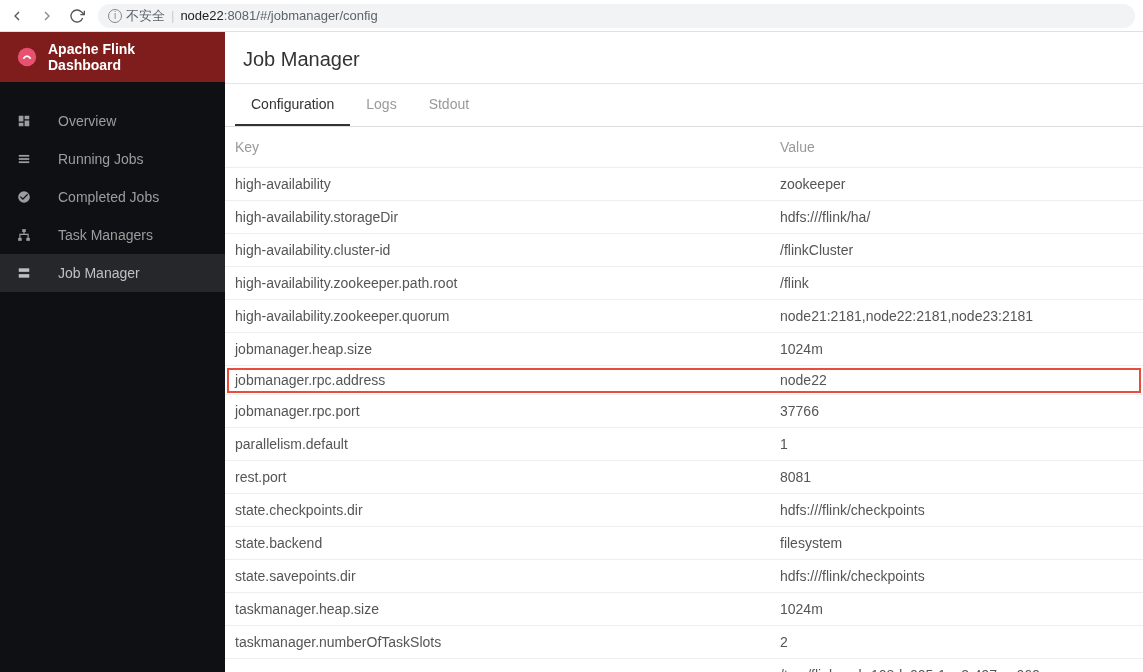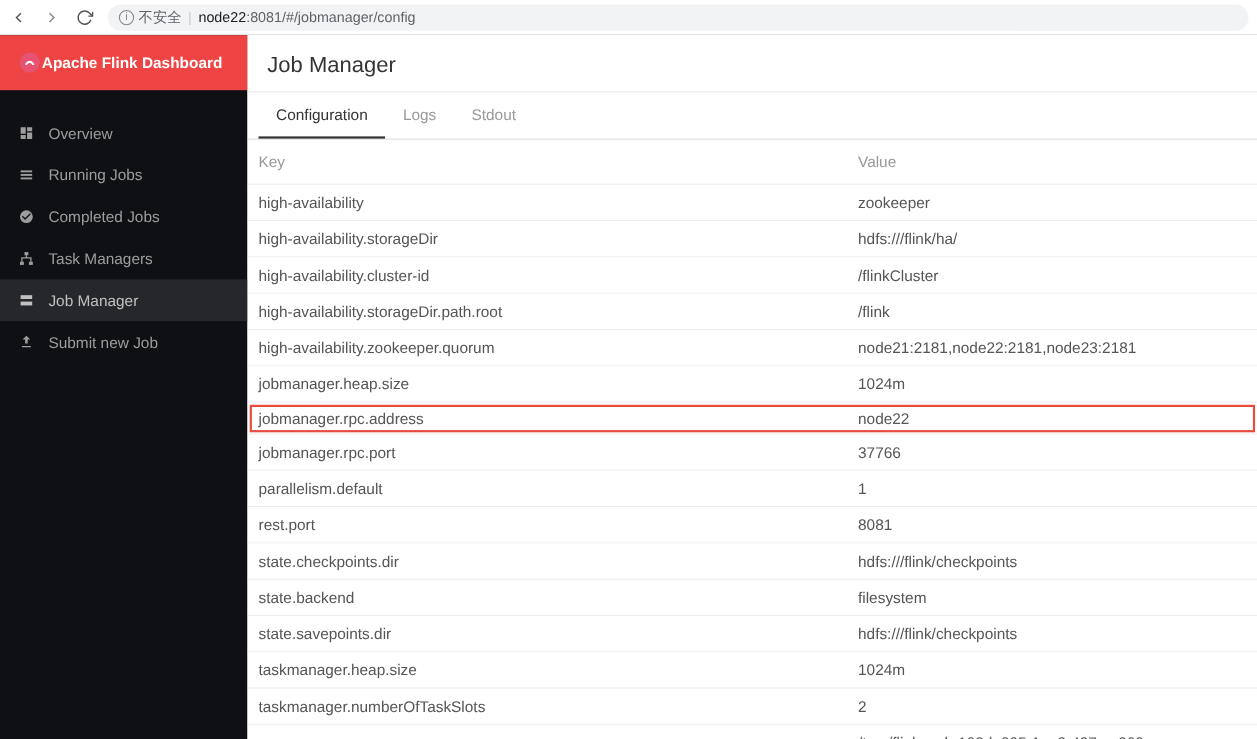--- a/index.html
+++ b/index.html
@@ -10,24 +10,24 @@
     .browser-nav-btn.dark { color: #555; }
     .browser-url-bar { flex: 1; height: 24px; background: #f1f3f4; border-radius: 12px; display: flex; align-items: center; padding: 0 10px; gap: 6px; font-size: 13px; color: #5f6368; }
     .url-info { display: flex; align-items: center; gap: 4px; }
     .url-info-icon { border:1px solid #888; border-radius:50%; width:14px; height:14px; display:inline-flex; align-items:center; justify-content:center; font-size:10px; color:#888; }
     .url-host { color: #202124; }
     .url-path { color: #5f6368; }
     
     .app { display: flex; height: calc(672px - 32px); }
     
     .sidebar { width: 225px; background: #0f1013; color: #fff; flex-shrink: 0; }
-    .sidebar-header { height: 50px; background: #ef4444; display: flex; align-items: center; padding: 13px 16px; font-weight: bold; font-size: 14px; color: #fff; }
+    .sidebar-header { height: 50px; background: #7f1d1d; display: flex; align-items: center; padding: 13px 16px; gap: 10px; font-weight: bold; font-size: 14px; color: #fff; }
     .sidebar-logo { width: 22px; height: 22px; }
     .sidebar-nav { padding-top: 20px; }
-    .sidebar-item { display: flex; align-items: center; gap: 12px; padding: 11px 16px; font-size: 14px; color: #9d9d9d; cursor: pointer; }
+    .sidebar-item { display: flex; align-items: center; gap: 26px; padding: 11px 16px; font-size: 14px; color: #9d9d9d; cursor: pointer; }
     .sidebar-item.active { background: #26272b; color: #c0c0c0; }
     .sidebar-icon { width: 16px; height: 16px; display: inline-flex; align-items: center; justify-content: center; }
     
     .content { flex: 1; background: #fff; overflow: hidden; }
     .content-header { padding: 16px 18px 12px; border-bottom: 1px solid #e5e5e5; }
     .content-title { font-size: 20px; font-weight: 400; color: #333; }
     
     .tabs { display: flex; padding: 0 10px; border-bottom: 1px solid #ddd; }
     .tab { padding: 12px 16px; font-size: 14px; color: #999; cursor: pointer; border-bottom: 2px solid transparent; }
     .tab.active { color: #333; border-bottom-color: #333; font-weight: 500; }
@@ -124,28 +124,20 @@
       </div>
       <div class="sidebar-item active">
         <span class="sidebar-icon">
           <svg width="14" height="14" viewBox="0 0 24 24" fill="currentColor">
               <rect x="3" y="4" width="18" height="6"></rect>
               <rect x="3" y="14" width="18" height="6"></rect>
             </svg>
         </span>
         <span>Job Manager</span>
       </div>
-      <div class="sidebar-item">
-        <span class="sidebar-icon">
-          <svg width="14" height="14" viewBox="0 0 24 24" fill="currentColor">
-              <path d="M5 20h14v-2H5v2zM12 2L6 8h4v6h4V8h4l-6-6z"></path>
-            </svg>
-        </span>
-        <span>Submit new Job</span>
-      </div>
     </nav>
   </aside>
 
   <main class="content">
     <div class="content-header">
       <h1 class="content-title">Job Manager</h1>
     </div>
     <div class="tabs">
       <div class="tab active">Configuration</div>
       <div class="tab">Logs</div>
@@ -170,21 +162,21 @@
             </tr>
             <tr>
               <td>high-availability.storageDir</td>
               <td>hdfs:///flink/ha/</td>
             </tr>
             <tr>
               <td>high-availability.cluster-id</td>
               <td>/flinkCluster</td>
             </tr>
             <tr>
-              <td>high-availability.storageDir.path.root</td>
+              <td>high-availability.zookeeper.path.root</td>
               <td>/flink</td>
             </tr>
             <tr>
               <td>high-availability.zookeeper.quorum</td>
               <td>node21:2181,node22:2181,node23:2181</td>
             </tr>
             <tr>
               <td>jobmanager.heap.size</td>
               <td>1024m</td>
             </tr>

